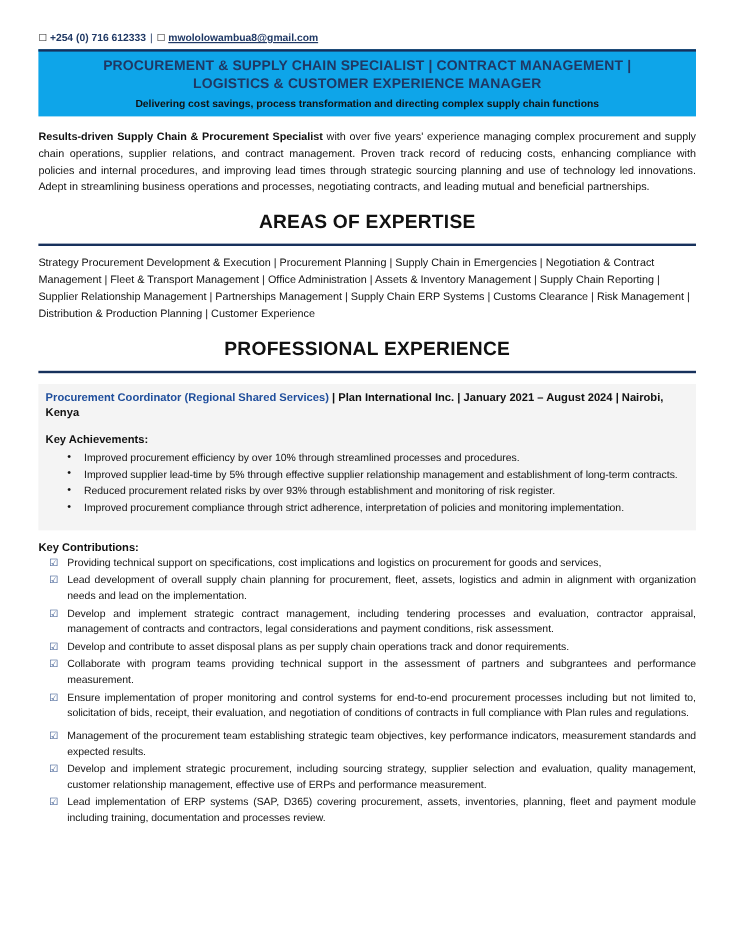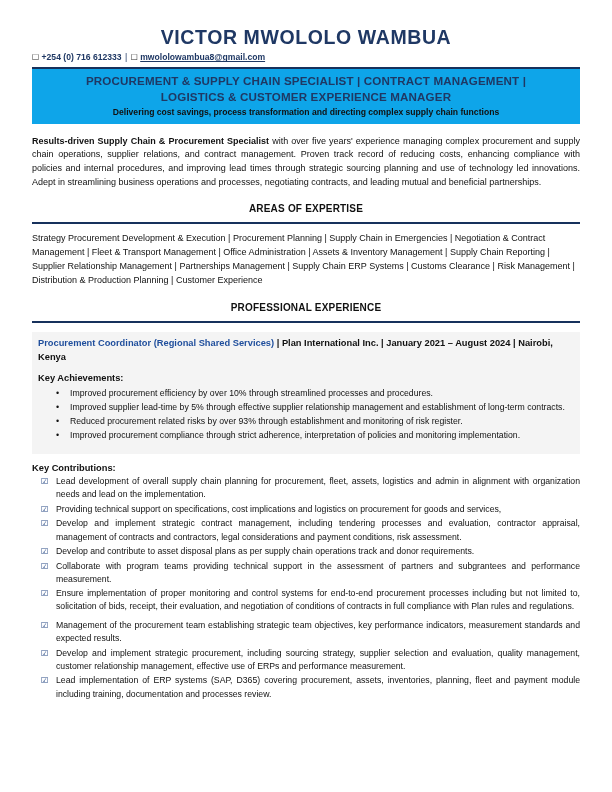--- a/index.html
+++ b/index.html
@@ -88,21 +88,21 @@
     line-height: 1.52;
     text-align: justify;
     margin-top: 11px;
     color: #111;
   }
   .summary b { font-weight: bold; }
 
   
   .section-head {
     text-align: center;
-    font-size: 10px;
+    font-size: 16px;
     font-weight: bold;
     letter-spacing: 0.2px;
     color: #111;
     margin-top: 14px;
   }
   .rule {
     height: 0;
     border-top: 2.2px solid #17315C;
     margin-top: 8px;
   }
@@ -182,21 +182,20 @@
   .contrib-wrap { margin-top: 1px; }
   .gap-before { margin-top: 6px; }
 </style>
 </head>
 <body>
 
 <div class="page">
   <div class="content">
 
     <div>
-      <div class="name">VICTOR MWOLOLO WAMBUA</div>
 
       <div class="contact">
         <span class="boxglyph">☐</span>
         <span>+254 (0) 716 612333</span>
         <span class="sep">|</span>
         <span class="boxglyph">☐</span>
         <a class="email" href="#">mwololowambua8@gmail.com</a>
       </div>
 
       <div class="title-band">
@@ -227,22 +226,22 @@
         <li>Improved procurement efficiency by over 10% through streamlined processes and procedures.</li>
         <li>Improved supplier lead-time by 5% through effective supplier relationship management and establishment of long-term contracts.</li>
         <li>Reduced procurement related risks by over 93% through establishment and monitoring of risk register.</li>
         <li>Improved procurement compliance through strict adherence, interpretation of policies and monitoring implementation.</li>
       </ul>
     </div>
 
     <div class="contrib-wrap">
       <div class="sub-head">Key Contributions:</div>
       <ul class="checks">
+        <li>Providing technical support on specifications, cost implications and logistics on procurement for goods and services,</li>
         <li>Lead development of overall supply chain planning for procurement, fleet, assets, logistics and admin in alignment with organization needs and lead on the implementation.</li>
-        <li>Providing technical support on specifications, cost implications and logistics on procurement for goods and services,</li>
         <li>Develop and implement strategic contract management, including tendering processes and evaluation, contractor appraisal, management of contracts and contractors, legal considerations and payment conditions, risk assessment.</li>
         <li>Develop and contribute to asset disposal plans as per supply chain operations track and donor requirements.</li>
         <li>Collaborate with program teams providing technical support in the assessment of partners and subgrantees and performance measurement.</li>
         <li>Ensure implementation of proper monitoring and control systems for end-to-end procurement processes including but not limited to, solicitation of bids, receipt, their evaluation, and negotiation of conditions of contracts in full compliance with Plan rules and regulations.</li>
         <li class="gap-before">Management of the procurement team establishing strategic team objectives, key performance indicators, measurement standards and expected results.</li>
         <li>Develop and implement strategic procurement, including sourcing strategy, supplier selection and evaluation, quality management, customer relationship management, effective use of ERPs and performance measurement.</li>
         <li>Lead implementation of ERP systems (SAP, D365) covering procurement, assets, inventories, planning, fleet and payment module including training, documentation and processes review.</li>
       </ul>
     </div>
 

